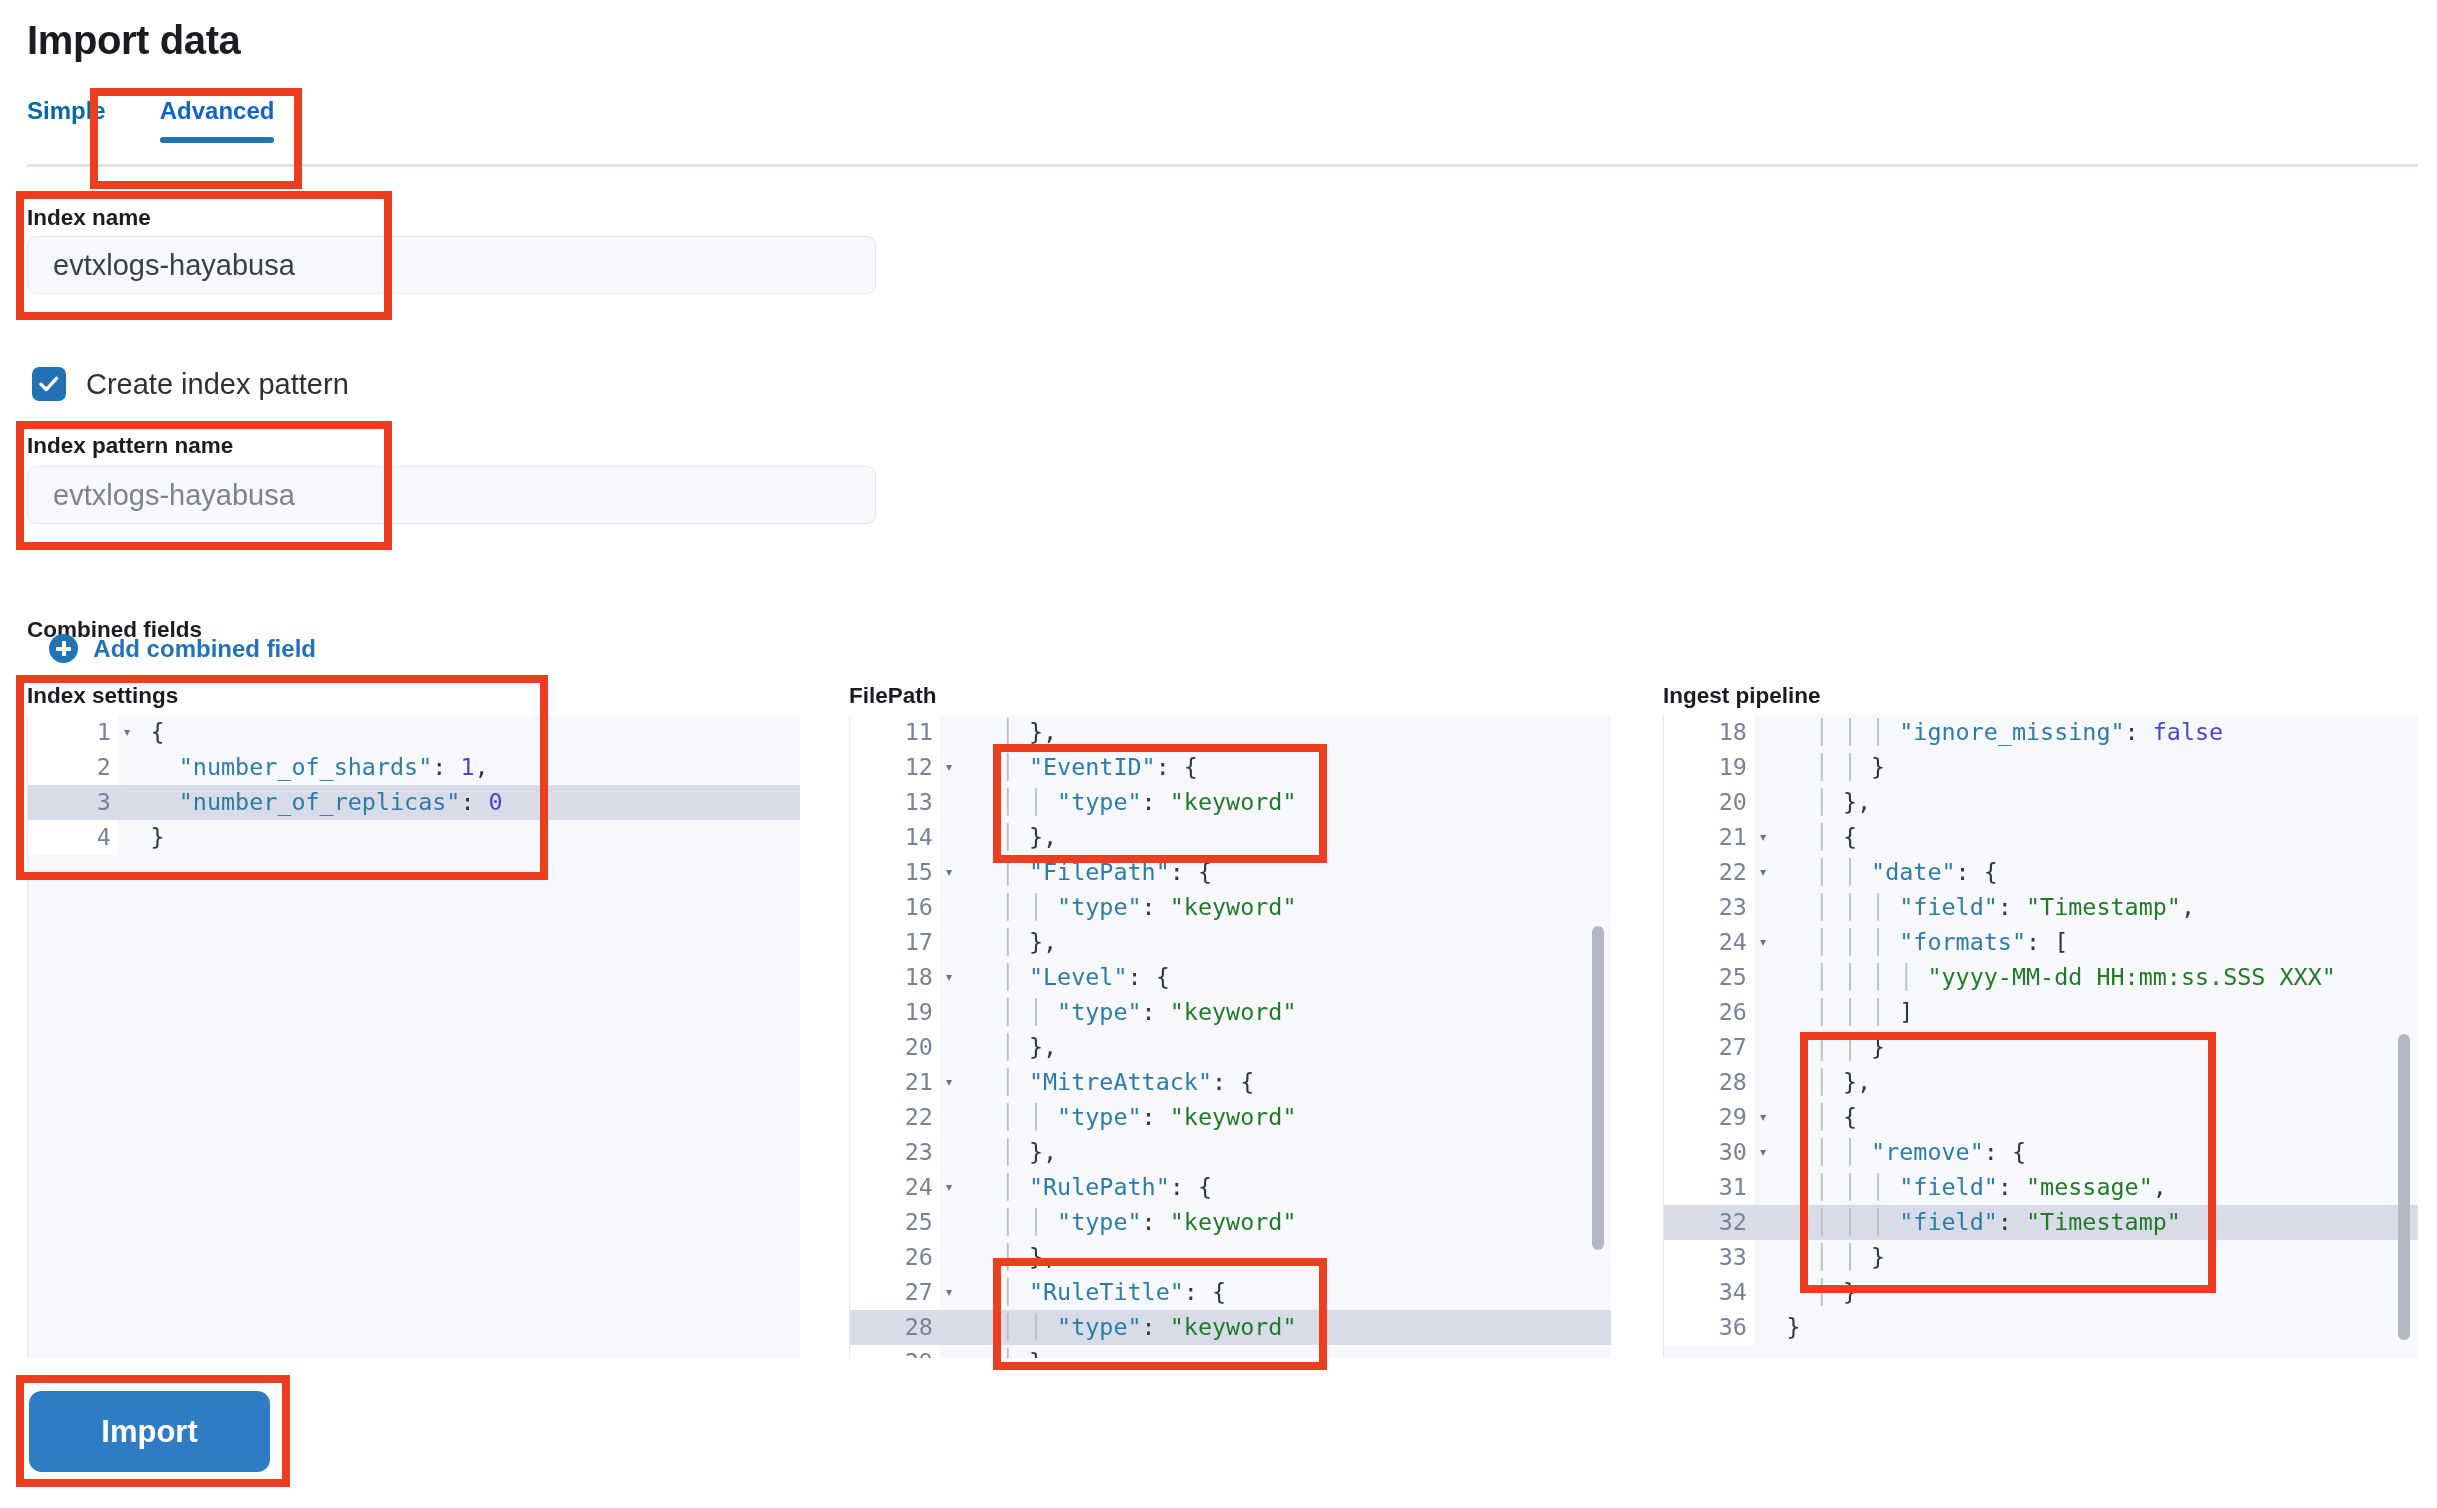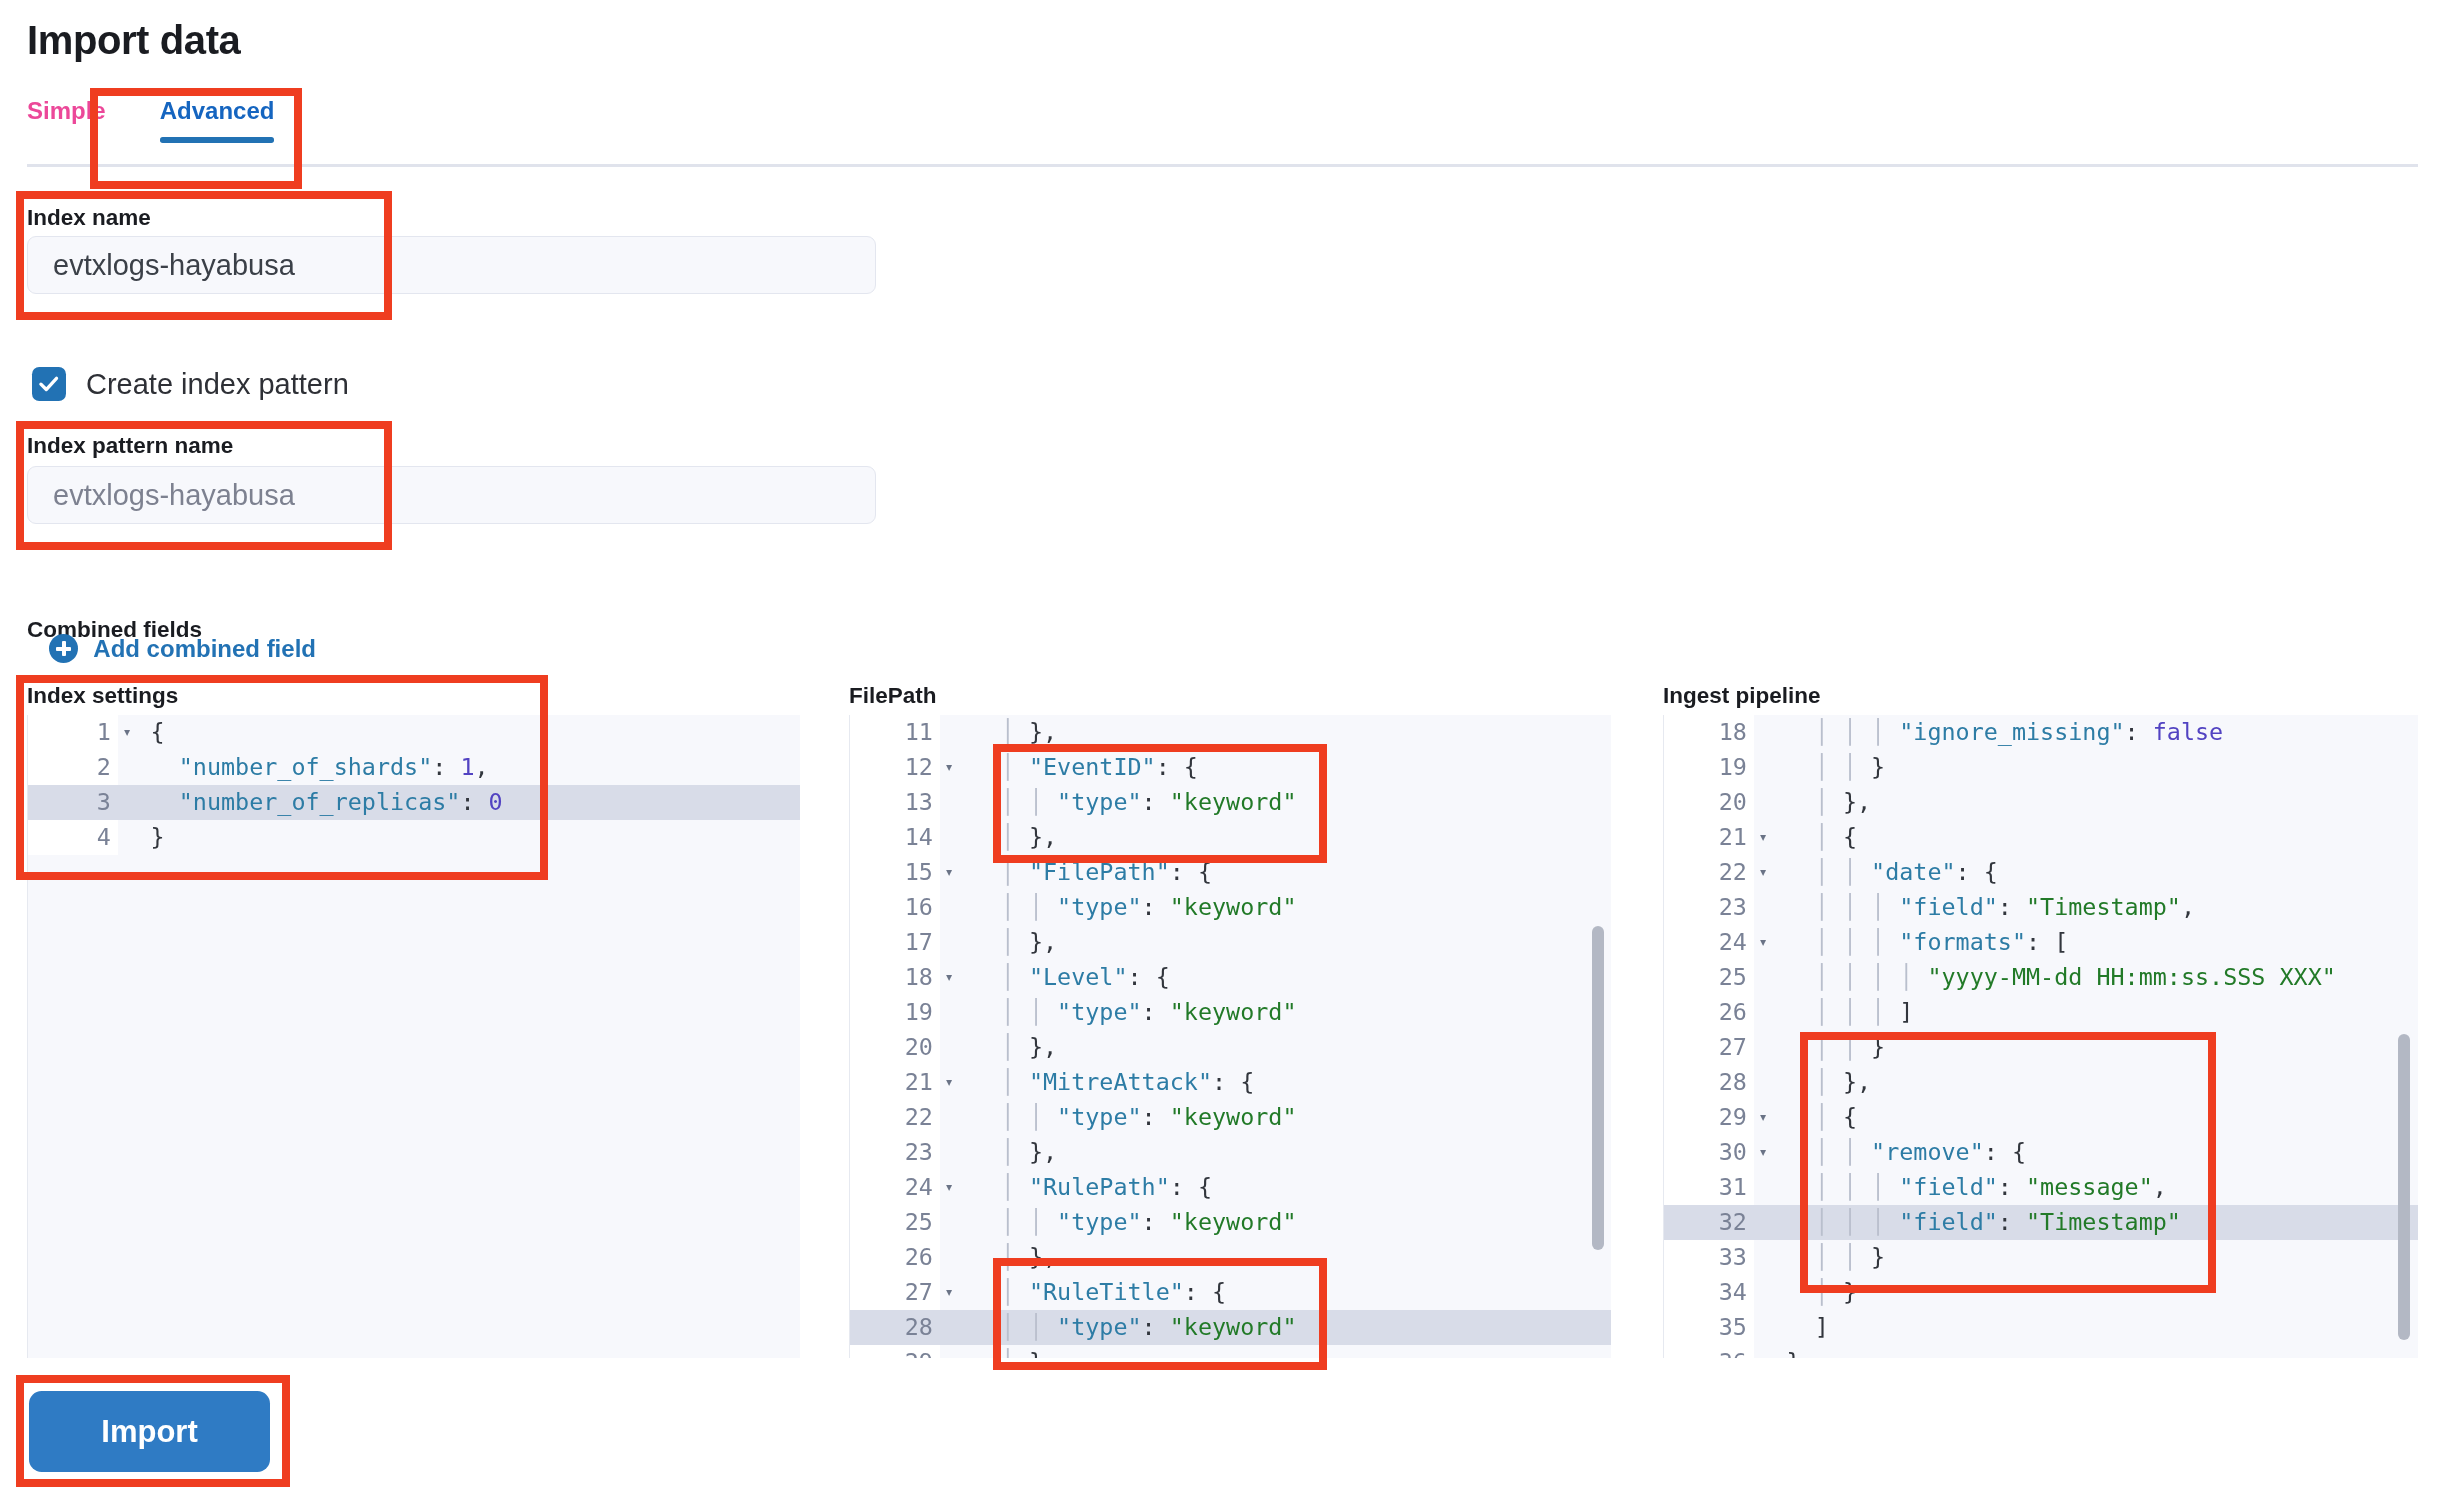--- a/index.html
+++ b/index.html
@@ -18,21 +18,21 @@
     font-size: 40px; font-weight: bold; color: #1a1c21;
     letter-spacing: -0.4px;
   }
 
   
   .tabs {
     position: absolute; left: 27px; top: 99px;
     display: flex; align-items: flex-end; gap: 0;
   }
   .tab {
-    font-size: 24px; font-weight: bold; color: #ec4899;
+    font-size: 24px; font-weight: bold; color: #0369a1;
     padding: 0 25px 20px 0; cursor: pointer; position: relative;
     line-height: 1;
   }
   .tab.tab-adv { color: #1565c0; padding: 0 20px 20px 29px; }
   .tab.tab-adv::after {
     content:""; position: absolute; left: 29px; right: 20px; bottom: 0;
     height: 6.3px; background: #2272b4; border-radius: 2.7px;
   }
   .tabs-divider {
     position: absolute; left: 27px; top: 164px; width: 2391px; height: 2.7px;
@@ -213,21 +213,20 @@
       <div class="ed-line"><span class="gutter">25</span><span class="fold"></span><span class="code"><span class="g">  │ │ │ │ </span><span class="s">"yyyy-MM-dd HH:mm:ss.SSS XXX"</span></span></div>
       <div class="ed-line"><span class="gutter">26</span><span class="fold"></span><span class="code"><span class="g">  │ │ │ </span><span class="p">]</span></span></div>
       <div class="ed-line"><span class="gutter">27</span><span class="fold"></span><span class="code"><span class="g">  │ │ </span><span class="p">}</span></span></div>
       <div class="ed-line"><span class="gutter">28</span><span class="fold"></span><span class="code"><span class="g">  │ </span><span class="p">},</span></span></div>
       <div class="ed-line"><span class="gutter">29</span><span class="fold">▾</span><span class="code"><span class="g">  │ </span><span class="p">{</span></span></div>
       <div class="ed-line"><span class="gutter">30</span><span class="fold">▾</span><span class="code"><span class="g">  │ │ </span><span class="k">"remove"</span><span class="p">: {</span></span></div>
       <div class="ed-line"><span class="gutter">31</span><span class="fold"></span><span class="code"><span class="g">  │ │ │ </span><span class="k">"field"</span><span class="p">: </span><span class="s">"message"</span><span class="p">,</span></span></div>
       <div class="ed-line active"><span class="gutter">32</span><span class="fold"></span><span class="code"><span class="g">  │ │ │ </span><span class="k">"field"</span><span class="p">: </span><span class="s">"Timestamp"</span></span></div>
       <div class="ed-line"><span class="gutter">33</span><span class="fold"></span><span class="code"><span class="g">  │ │ </span><span class="p">}</span></span></div>
       <div class="ed-line"><span class="gutter">34</span><span class="fold"></span><span class="code"><span class="g">  │ </span><span class="p">}</span></span></div>
-      <div class="ed-line"><span class="gutter">35</span><span class="fold"></span><span class="code"><span class="g">  </span><span class="p">]</span></span></div>
       <div class="ed-line"><span class="gutter">36</span><span class="fold"></span><span class="code"><span class="p">}</span></span></div>
     </div>
   <div class="vscroll" style="left:2398px; top:1034px; height:306px;"></div>
 
   <button class="import-btn">Import</button>
 
   <div id="annotation-layer">
       <div class="hl" style="left: 90px; top: 88px; width: 212px; height: 101px; border-color: rgb(239, 61, 32);"></div>
       <div class="hl" style="left: 16px; top: 191px; width: 376px; height: 129px; border-color: rgb(239, 61, 32);"></div>
       <div class="hl" style="left: 16px; top: 421px; width: 376px; height: 129px; border-color: rgb(239, 61, 32);"></div>

